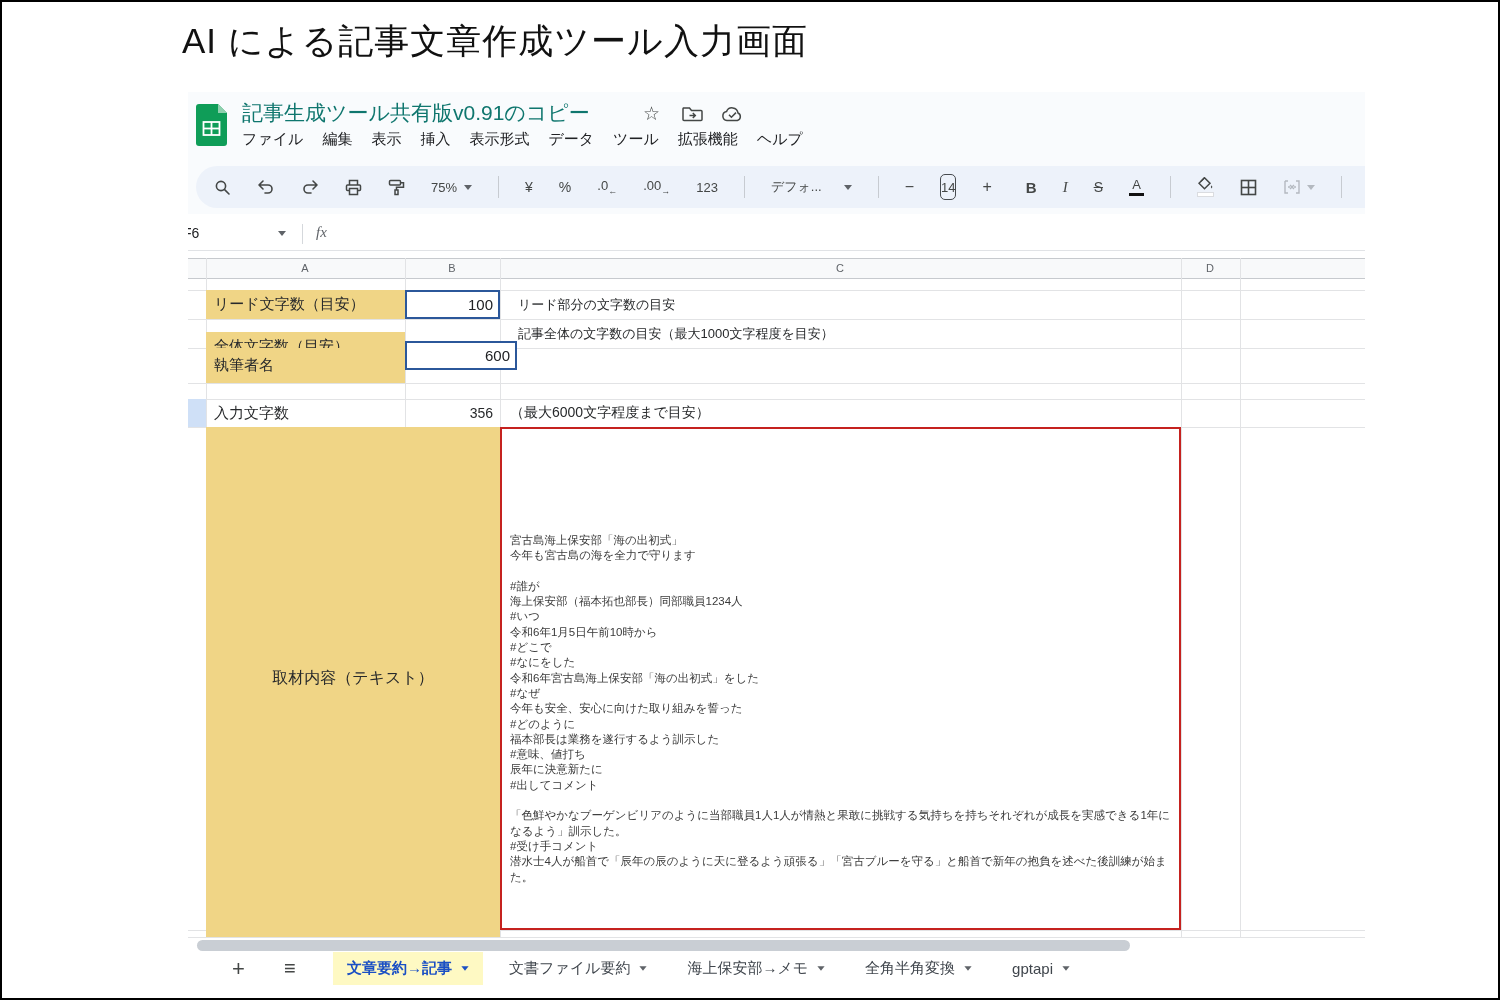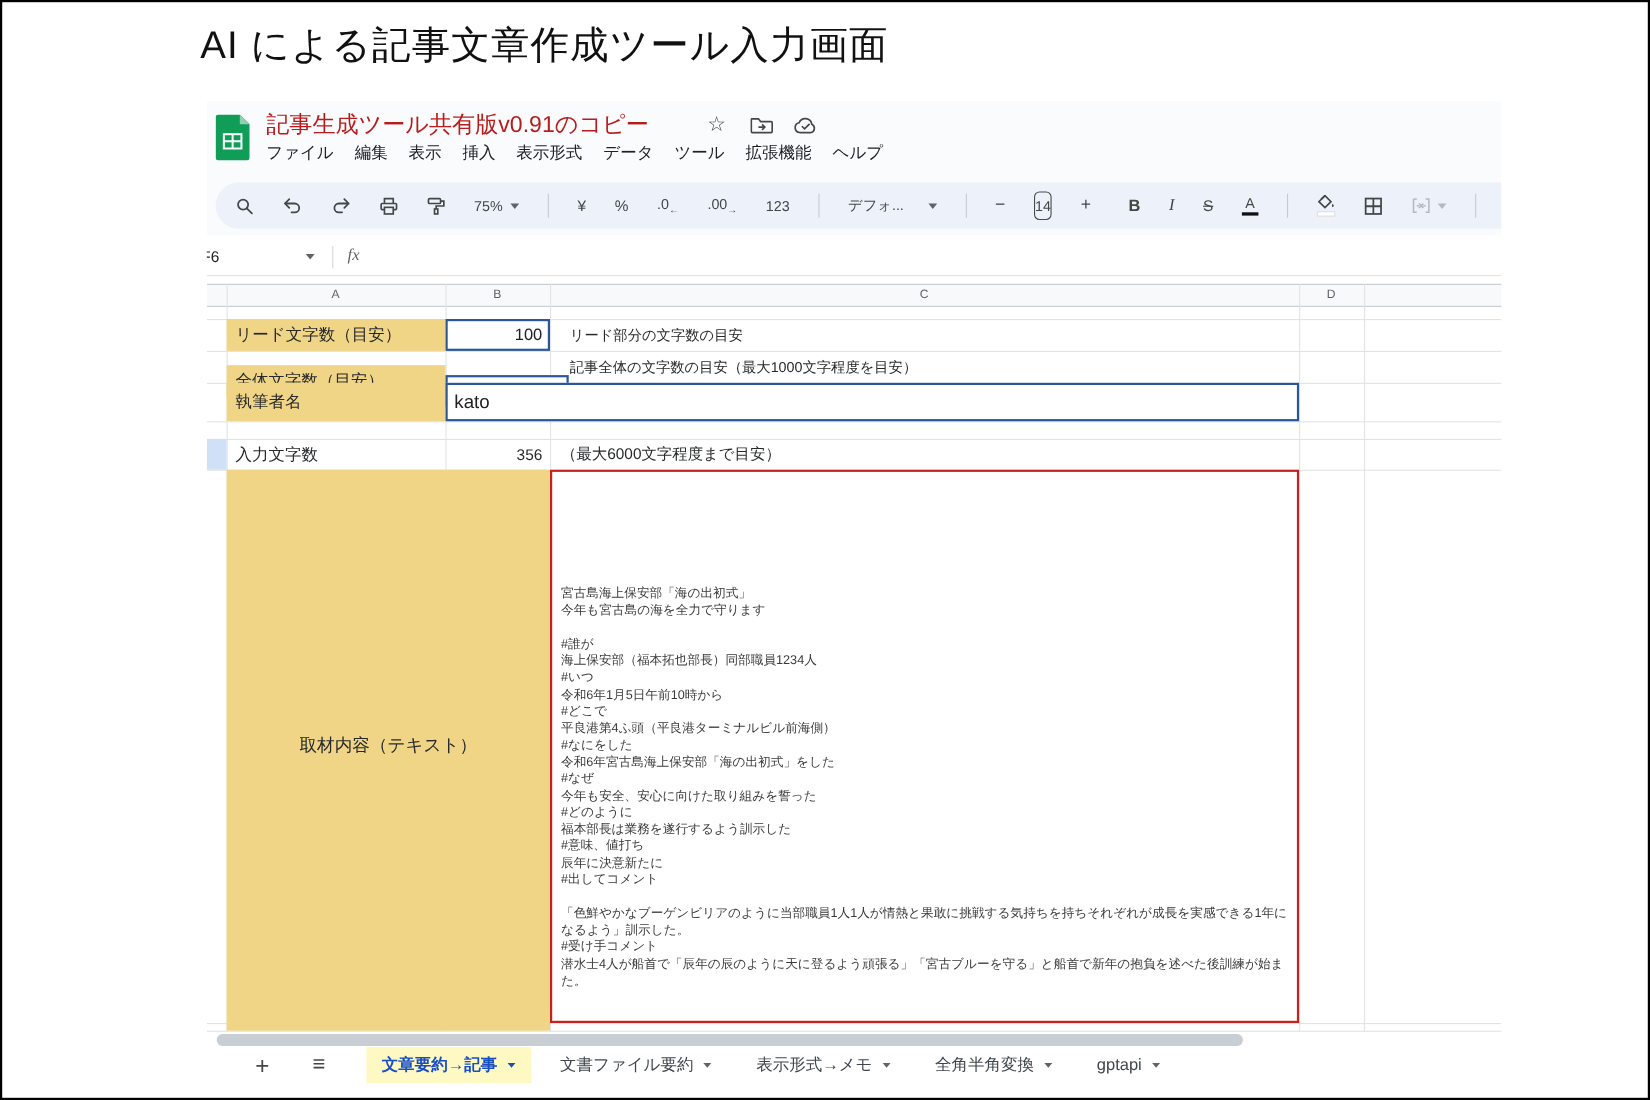--- a/index.html
+++ b/index.html
@@ -6,21 +6,21 @@
   body{width:1500px;height:1000px;position:relative;background:#fff;
        font-family:"Liberation Sans","DejaVu Sans",sans-serif;color:#202124;overflow:hidden;}
   .frame{position:absolute;inset:0;border:2px solid #000;pointer-events:none;z-index:50;}
   .abs{position:absolute;}
   .slide-title{position:absolute;left:182px;top:18px;margin:0;font-size:35px;font-weight:500;color:#111;letter-spacing:1px;}
 
   
   .sheet{position:absolute;left:188px;top:92px;width:1177px;height:893px;background:#fff;overflow:hidden;}
   .chrome-bg{position:absolute;left:0;top:0;width:1177px;height:122px;background:#f9fbfd;}
 
-  .doc-title{position:absolute;left:54px;top:7px;font-size:21px;color:#b91c1c;white-space:nowrap;text-align:right;}
+  .doc-title{position:absolute;left:54px;top:7px;font-size:21px;color:#0f766e;white-space:nowrap;text-align:right;}
   .hdr-ico{position:absolute;top:10px;color:#444746;font-size:19px;}
   .menubar{position:absolute;left:52px;top:36px;display:flex;gap:15px;font-size:15px;color:#202124;}
   .menubar span{padding:2px;cursor:default;}
 
   
   .toolbar{position:absolute;left:8px;top:74px;width:1169px;height:42px;background:#edf2fa;
            border-radius:21px 0 0 21px;display:flex;align-items:center;gap:26px;padding-left:18px;box-sizing:border-box;
            color:#444746;font-size:14px;white-space:nowrap;}
   .tdiv{width:1px;height:22px;background:#c7cbd1;flex:0 0 auto;}
   .caret{display:inline-block;width:0;height:0;border-left:4px solid transparent;border-right:4px solid transparent;border-top:5px solid #5f6368;}
@@ -238,39 +238,37 @@
     <div class="cell-yellow" style="left:18px;top:32px;width:199px;height:29px;padding-left:8px;">リード文字数（目安）</div>
     <div class="cell-yellow" style="left:18px;top:74px;width:199px;height:29px;padding-left:8px;">全体文字数（目安）</div>
     <div class="cell-yellow" style="left:18px;top:90px;width:199px;height:35px;padding-left:8px;">執筆者名</div>
 
     <div class="note" style="left:26px;top:141px;height:28px;font-size:15px;">入力文字数</div>
     <div class="note" style="left:217px;top:141px;width:88px;height:28px;justify-content:flex-end;font-size:14px;">356</div>
     <div class="note" style="left:322px;top:141px;height:28px;font-size:14px;">（最大6000文字程度まで目安）</div>
 
     <div class="valbox" style="left:217px;top:32px;width:95px;height:29px;">100</div>
     <div class="valbox" style="left:217px;top:61px;width:112px;height:29px;margin-top:22px;">600</div>
-    <div class="valbox" style="left:217px;top:90px;width:776px;height:35px;justify-content:flex-start;padding-left:6px;font-size:17px;">kato</div>
 
     <div class="note" style="left:330px;top:32px;height:29px;">リード部分の文字数の目安</div>
     <div class="note" style="left:330px;top:61px;height:29px;">記事全体の文字数の目安（最大1000文字程度を目安）</div>
 
     <div class="cell-yellow" style="left:18px;top:169px;width:294px;height:503px;justify-content:center;font-size:16px;">取材内容（テキスト）</div>
     <div class="cell-yellow" style="left:18px;top:672px;width:294px;height:7px;"></div>
 
     <div class="redcell">
       <div class="tlines">
         <div class="tline">宮古島海上保安部「海の出初式」</div>
         <div class="tline">今年も宮古島の海を全力で守ります</div>
         <div class="tline"></div>
         <div class="tline">#誰が</div>
         <div class="tline">海上保安部（福本拓也部長）同部職員1234人</div>
         <div class="tline">#いつ</div>
         <div class="tline">令和6年1月5日午前10時から</div>
         <div class="tline">#どこで</div>
-        <div class="tline">平良港第4ふ頭（平良港ターミナルビル前海側）</div>
         <div class="tline">#なにをした</div>
         <div class="tline">令和6年宮古島海上保安部「海の出初式」をした</div>
         <div class="tline">#なぜ</div>
         <div class="tline">今年も安全、安心に向けた取り組みを誓った</div>
         <div class="tline">#どのように</div>
         <div class="tline">福本部長は業務を遂行するよう訓示した</div>
         <div class="tline">#意味、値打ち</div>
         <div class="tline">辰年に決意新たに</div>
         <div class="tline">#出してコメント</div>
         <div class="tline"></div>
@@ -289,21 +287,21 @@
     <div class="tabs-row">
       <span class="tab active">
         <span>文章要約→記事</span>
         <span class="caret"></span>
       </span>
       <span class="tab">
         <span>文書ファイル要約</span>
         <span class="caret"></span>
       </span>
       <span class="tab">
-        <span>表示形式→メモ</span>
+        <span>海上保安部→メモ</span>
         <span class="caret"></span>
       </span>
       <span class="tab">
         <span>全角半角変換</span>
         <span class="caret"></span>
       </span>
       <span class="tab">
         <span>gptapi</span>
         <span class="caret"></span>
       </span>

